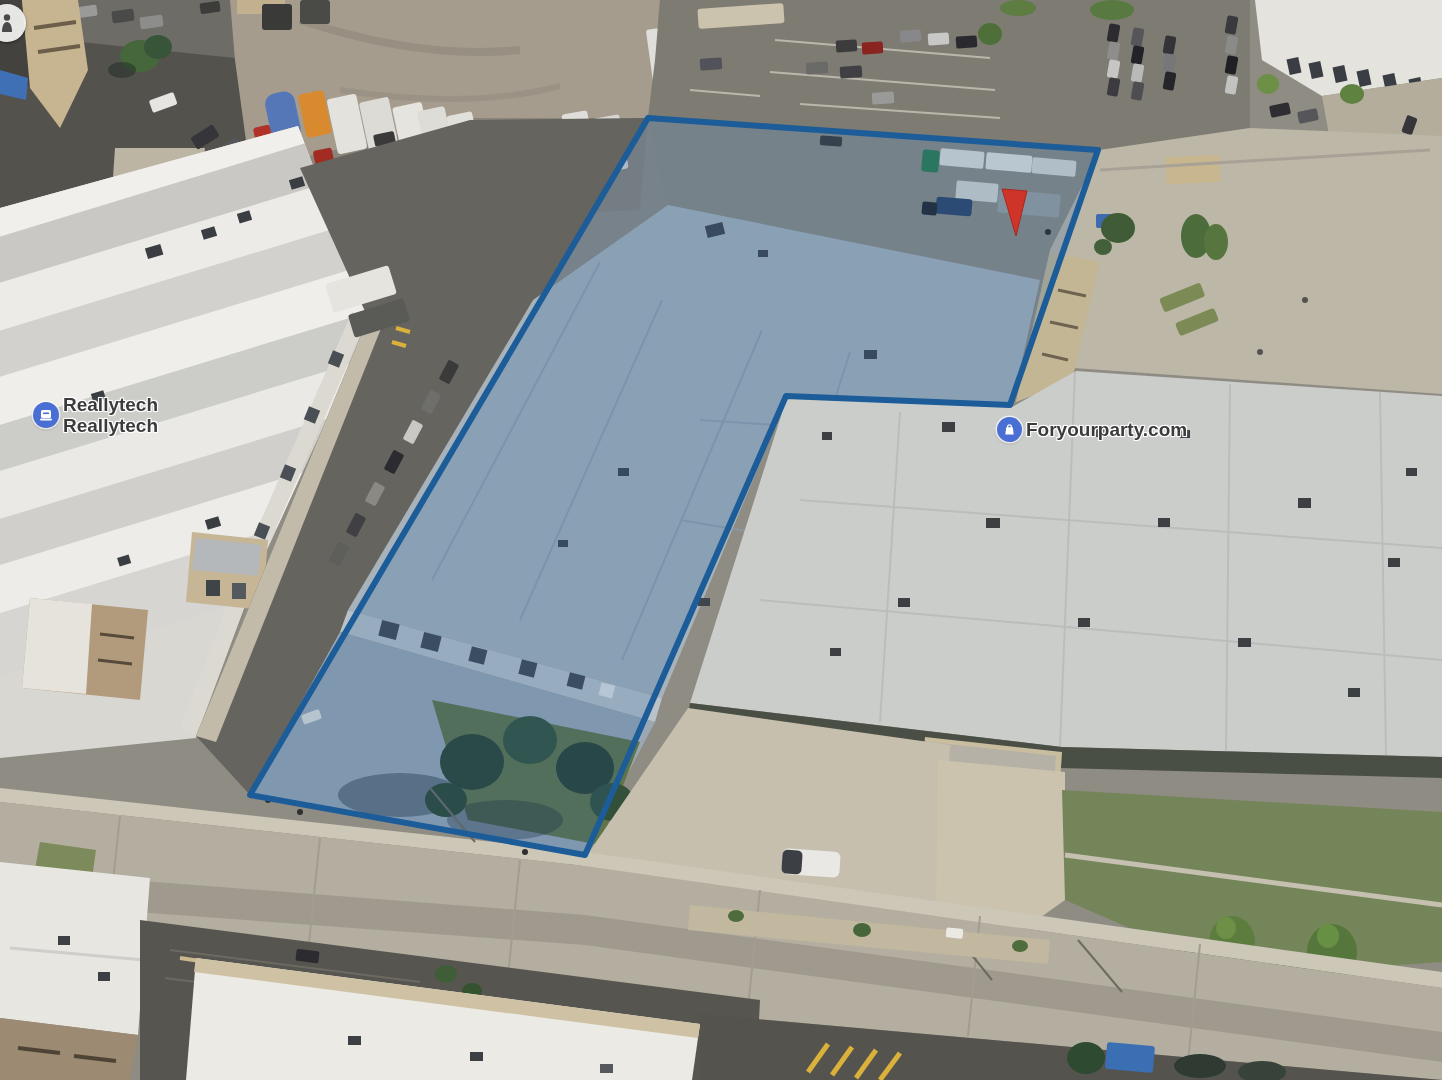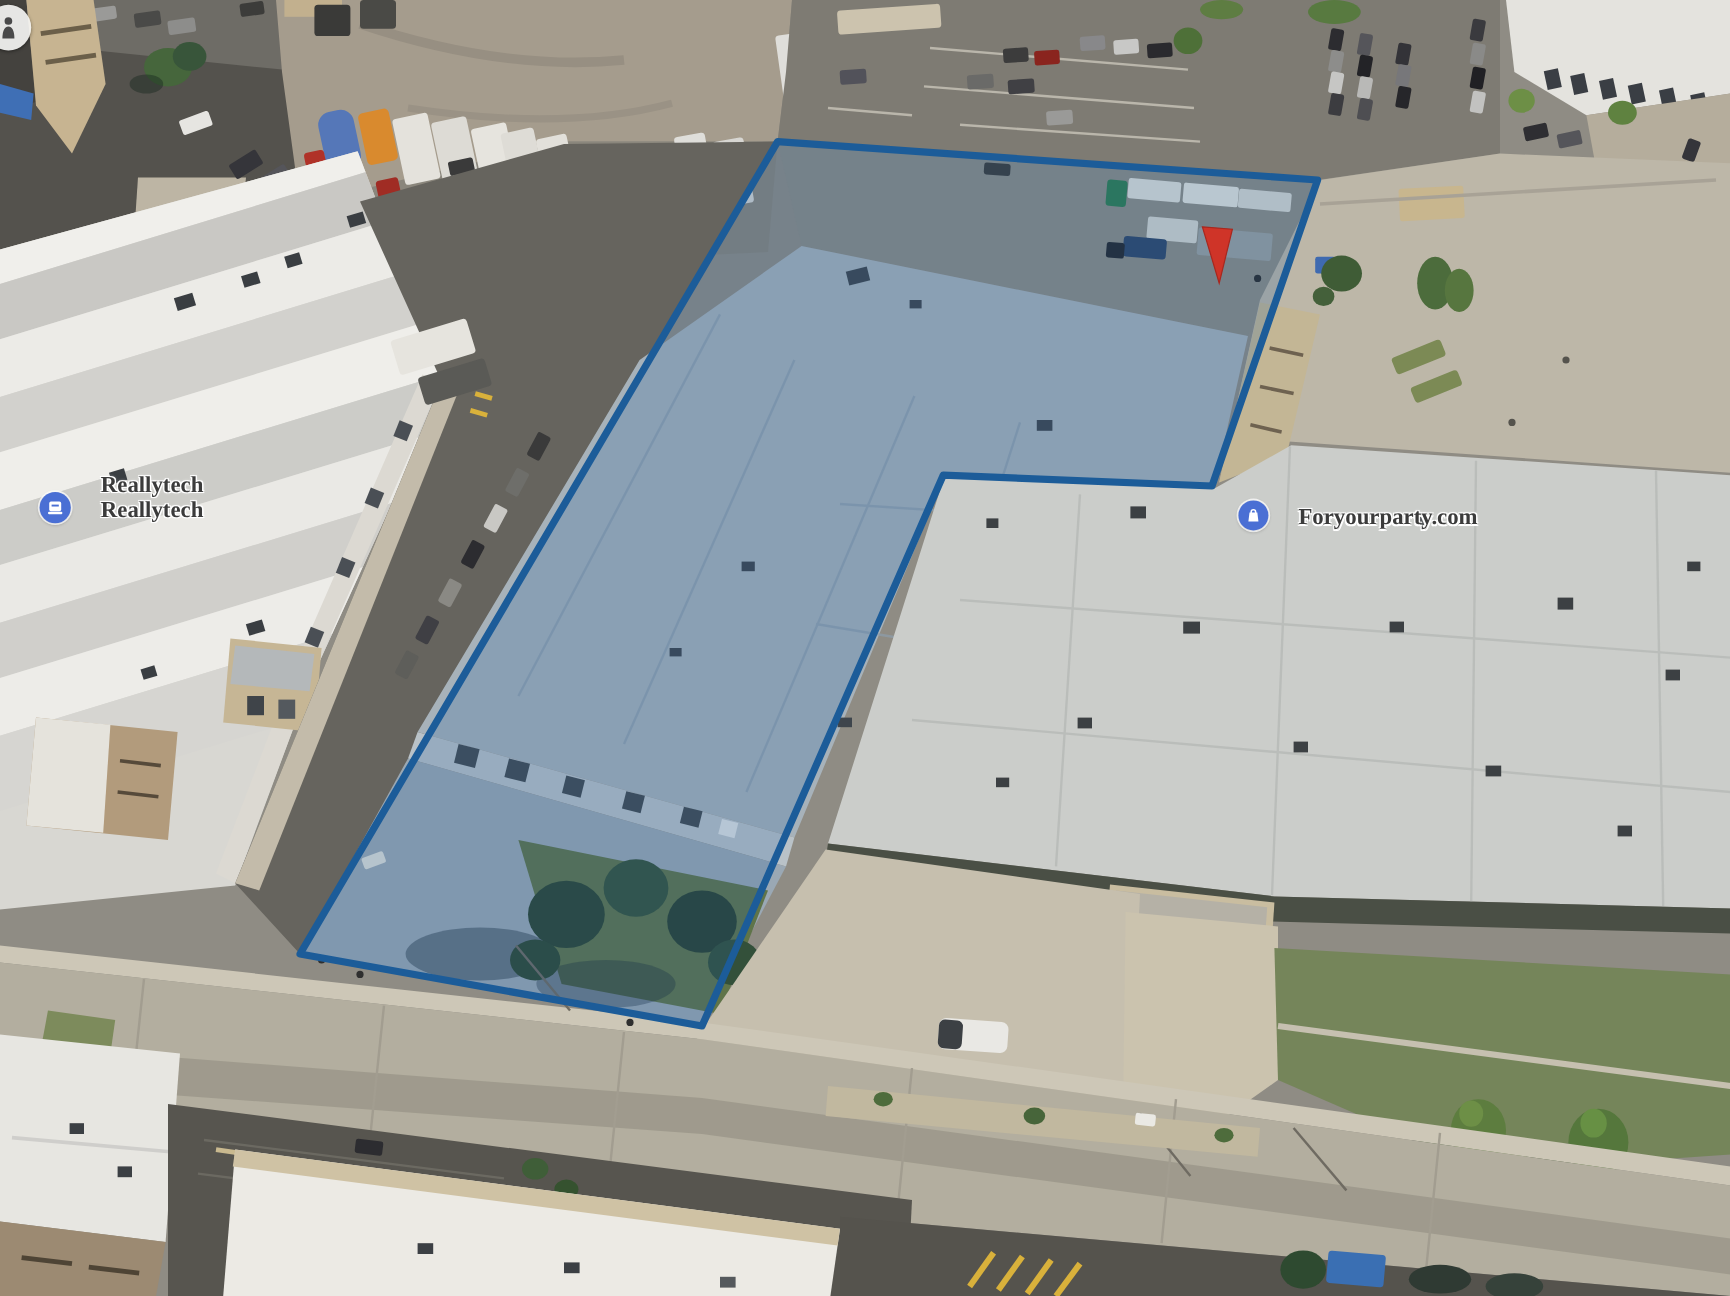--- a/index.html
+++ b/index.html
@@ -1,22 +1,22 @@
 <!DOCTYPE html>
 <html><head>
 <meta charset="utf-8">
 <style>
   html,body{margin:0;padding:0;background:#222;}
   #stage{position:relative;width:1442px;height:1080px;overflow:hidden;
          font-family:"Liberation Sans",sans-serif;background:#8f8c84;}
   #scene{position:absolute;left:0;top:0;}
-  .map-label{position:absolute;display:flex;align-items:flex-end;gap:25px;
+  .map-label{position:absolute;display:flex;align-items:center;gap:4px;
     color:#3b3b3b;font-weight:bold;font-size:19px;line-height:21px;
     text-shadow:-1px -1px 0 #fff,1px -1px 0 #fff,-1px 1px 0 #fff,1px 1px 0 #fff,0 0 3px #fff;
-    cursor:pointer;white-space:nowrap;font-family:Liberation Serif, serif;}
+    cursor:pointer;white-space:nowrap;}
   .poi-icon{width:26px;height:26px;border-radius:50%;background:#4a6fd4;
     box-shadow:0 0 0 1.5px rgba(255,255,255,.75),0 1px 3px rgba(0,0,0,.4);
     display:flex;align-items:center;justify-content:center;flex:0 0 auto;}
   #viewer-badge{position:absolute;left:-12px;top:4px;width:38px;height:38px;border-radius:50%;
     background:rgba(244,244,242,.92);box-shadow:0 1px 3px rgba(0,0,0,.45);
     display:flex;align-items:center;justify-content:center;cursor:pointer;}
 </style>
 </head>
 <body>
 
@@ -419,21 +419,21 @@
           <rect x="4" y="4.5" width="6" height="1.6" fill="#4a6fd4"></rect>
           <rect x="1" y="10.5" width="12" height="2" rx="1" fill="#fff"></rect>
         </svg>
   </span>
   <span>
     <span>Reallytech</span><br>
     <span>Reallytech</span>
   </span>
 </div>
 
-<div class="map-label" style="left:1032px;top:417px;">
+<div class="map-label" style="left:997px;top:417px;">
   <span class="poi-icon" style="width:25px;height:25px;">
     <svg width="13" height="13" viewBox="0 0 14 14">
           <path d="M3.5 4.5 h7 l1 8 h-9 z" fill="#fff"></path>
           <path d="M5 5.5 v-1.5 a2 2 0 0 1 4 0 v1.5" stroke="#fff" stroke-width="1.4" fill="none"></path>
         </svg>
   </span>
   <span>Foryourparty.com</span>
 </div>
 
 <div id="viewer-badge">

